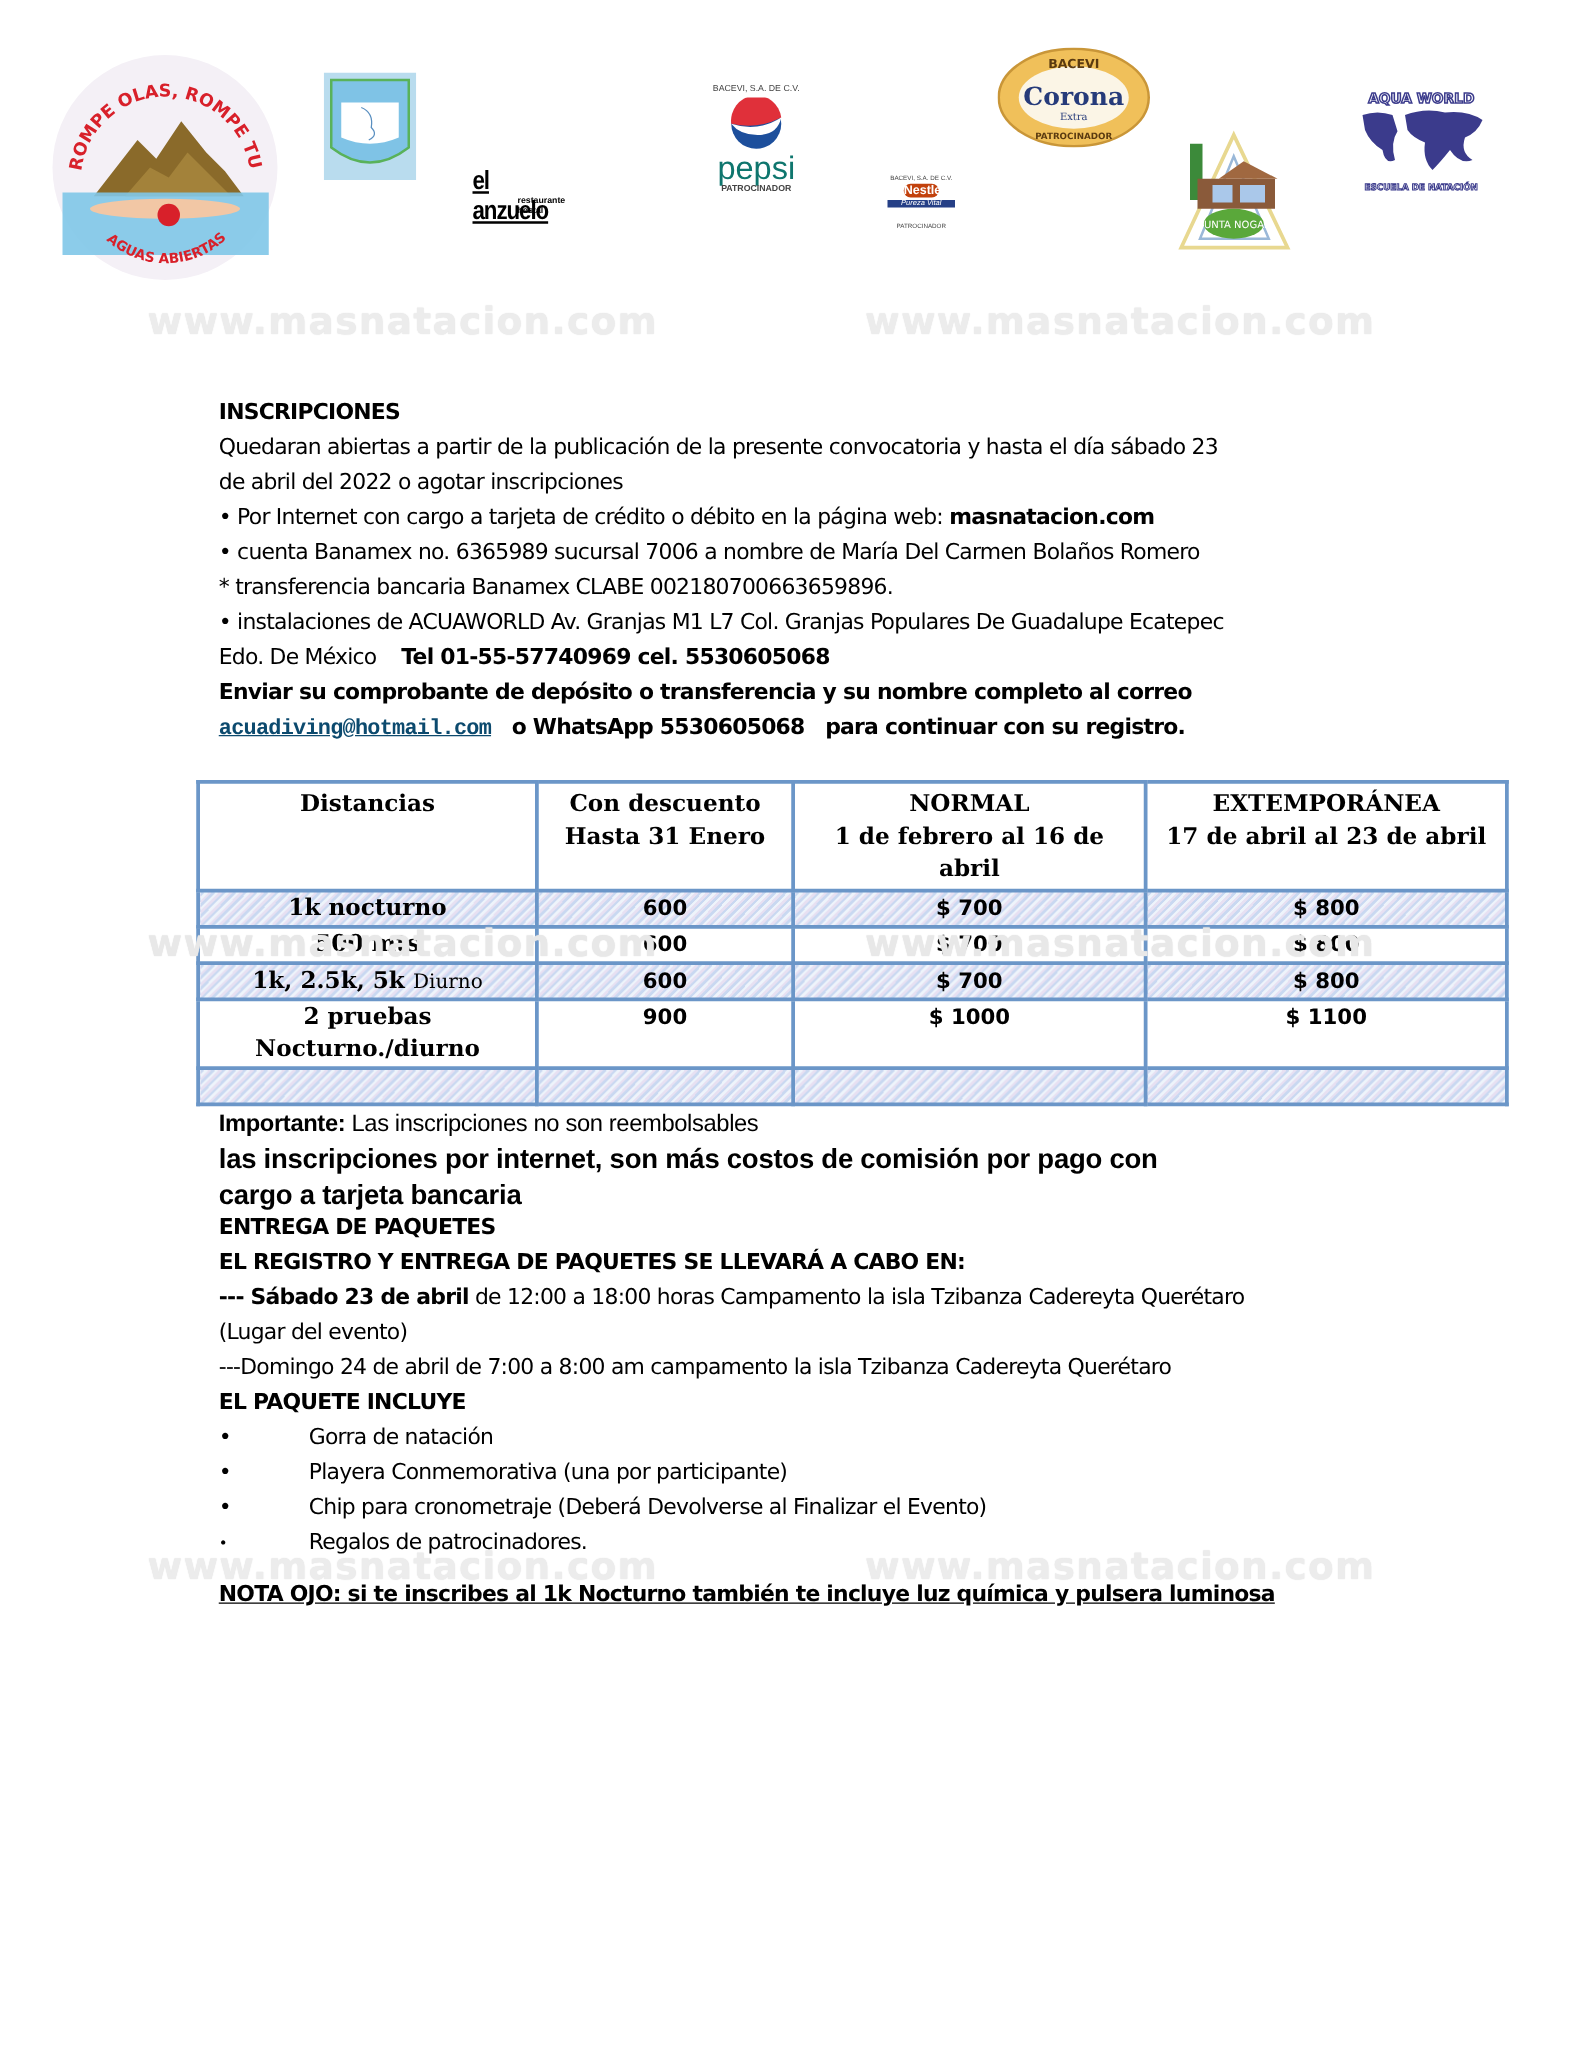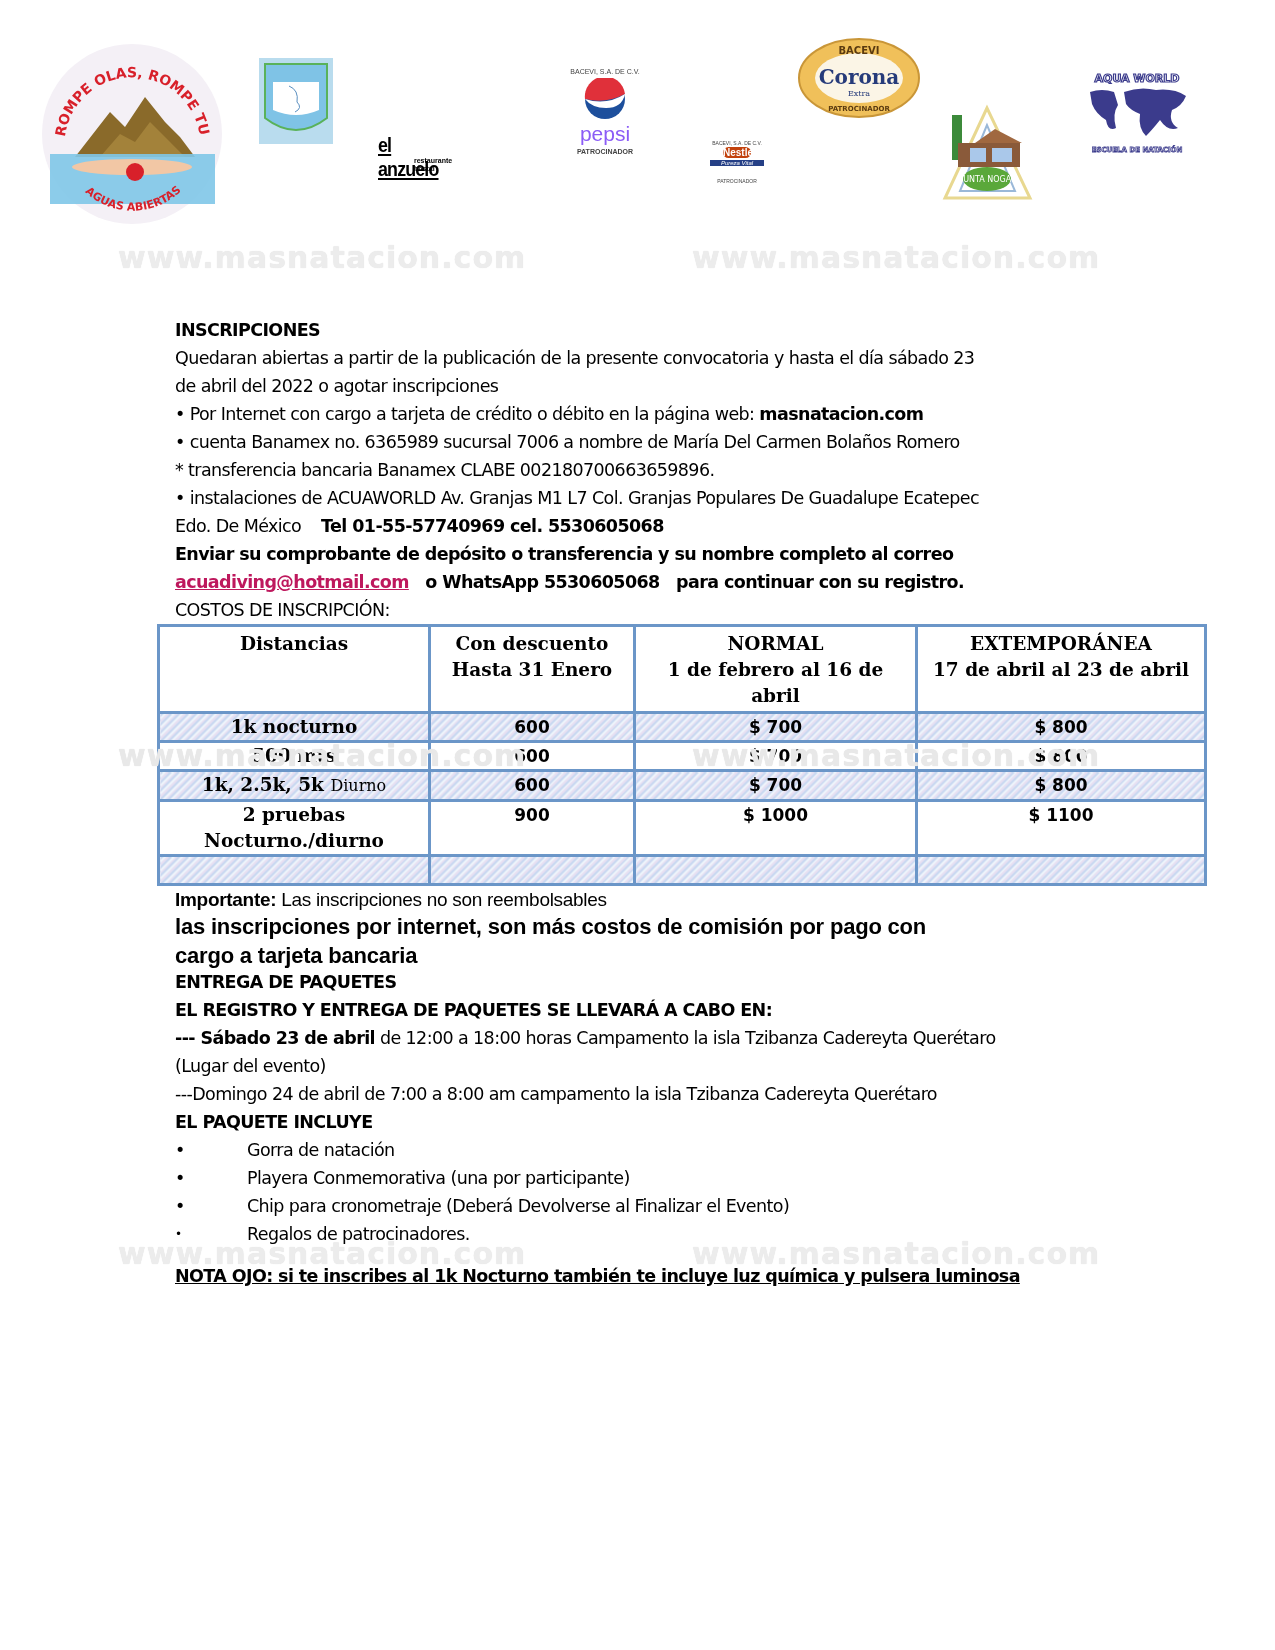--- a/index.html
+++ b/index.html
@@ -7,21 +7,21 @@
          font-family: "Liberation Sans", sans-serif; color: #000; }
   .logo { position: absolute; }
   .wm { position: absolute; font-family: "DejaVu Sans", sans-serif; font-weight: bold;
         font-size: 30px; color: #ececec; letter-spacing: 1px; white-space: nowrap;
         text-shadow: 0 0 1px #e0e0e0; }
   .doc { position: absolute; left: 175px; width: 1000px;
          font-family: "DejaVu Sans", sans-serif; font-size: 17.5px; line-height: 28px;
          letter-spacing: -0.6px; }
   .doc p { margin: 0; white-space: nowrap; }
   .b { font-weight: bold; }
-  a.mail { color: #be185d; text-decoration: underline; font-weight: bold; }
+  a.mail { color: #0c4a6e; text-decoration: underline; font-weight: bold; font-family: Liberation Mono, monospace; }
   table.costs { position: absolute; left: 157px; top: 624px; width: 1047px;
                 border-collapse: collapse; table-layout: fixed;
                 font-family: "DejaVu Serif", serif; }
   table.costs td { border: 3px solid #6b96c8; text-align: center; vertical-align: top;
                    padding: 0; font-weight: bold; font-size: 18.5px; line-height: 26px; }
   table.costs tr.hdr td { height: 80px; padding-top: 4px; }
   table.costs tr.r td { height: 26px; font-family: "DejaVu Sans", sans-serif; font-size: 17px; }
   table.costs tr.r td.dist { font-family: "DejaVu Serif", serif; font-size: 18.5px; }
   table.costs tr.tall td { height: 52px; }
   table.costs tr.empty td { height: 26px; }
@@ -74,21 +74,21 @@
   </div>
 </div>
 
 <div class="logo" style="left:555px;top:68px;width:100px;height:100px;text-align:center;">
   <div style="font-size:7px;color:#444;">BACEVI, S.A. DE C.V.</div>
   <svg width="42" height="42" viewBox="0 0 42 42" style="display:block;margin:3px auto 0;">
     <circle cx="21" cy="21" r="20" fill="#1d4f9c"></circle>
     <path d="M1 21 A20 20 0 0 1 41 16 Q22 26 1 21 Z" fill="#e0303a"></path>
     <path d="M1 21 Q22 28 41 16 Q38 30 22 30 Q8 30 1 21Z" fill="#ffffff"></path>
   </svg>
-  <div style="font-size:21px;color:#8b5cf6;line-height:28px;">pepsi</div>
+  <div style="font-size:26px;color:#0f766e;line-height:28px;">pepsi</div>
   <div style="font-size:7px;color:#444;font-weight:bold;">PATROCINADOR</div>
 </div>
 
 <div class="logo" style="left:704px;top:140px;width:66px;height:72px;text-align:center;">
   <div style="font-size:5px;color:#444;">BACEVI, S.A. DE C.V.</div>
   <div style="margin:1px auto 0;width:28px;background:#c2410c;color:#fff;border-radius:8px;font-size:10px;font-weight:bold;">Nestle</div>
   <div style="margin:2px auto 0;width:54px;background:#253f86;color:#fff;font-size:6px;font-style:italic;">Pureza Vital</div>
   <div style="height:12px;"></div>
   <div style="font-size:5px;color:#444;">PATROCINADOR</div>
 </div>
@@ -134,21 +134,20 @@
   <p class="b">INSCRIPCIONES</p>
   <p>Quedaran abiertas a partir de la publicación de la presente convocatoria y hasta el día sábado 23</p>
   <p>de abril del 2022 o agotar inscripciones</p>
   <p><span>• Por Internet con cargo a tarjeta de crédito o débito en la página web: </span><span class="b">masnatacion.com</span></p>
   <p>•  cuenta Banamex no. 6365989 sucursal 7006 a nombre de María Del Carmen Bolaños Romero</p>
   <p>* transferencia bancaria Banamex  CLABE 002180700663659896.</p>
   <p>• instalaciones de ACUAWORLD Av. Granjas M1 L7 Col. Granjas Populares De Guadalupe Ecatepec</p>
   <p><span style="white-space:pre;">Edo. De México    </span><span class="b">Tel 01-55-57740969 cel. 5530605068</span></p>
   <p class="b">Enviar su comprobante de depósito o transferencia y su nombre completo al correo</p>
   <p class="b"><a class="mail" href="#">acuadiving@hotmail.com</a><span style="white-space:pre;">   o WhatsApp 5530605068   para continuar con su registro.</span></p>
-  <p>COSTOS DE INSCRIPCIÓN:</p>
 </div>
 
 <table class="costs">
   <colgroup>
     <col style="width:271px">
       <col style="width:205px">
       <col style="width:282px">
       <col style="width:289px">
   </colgroup>
   <tbody>

